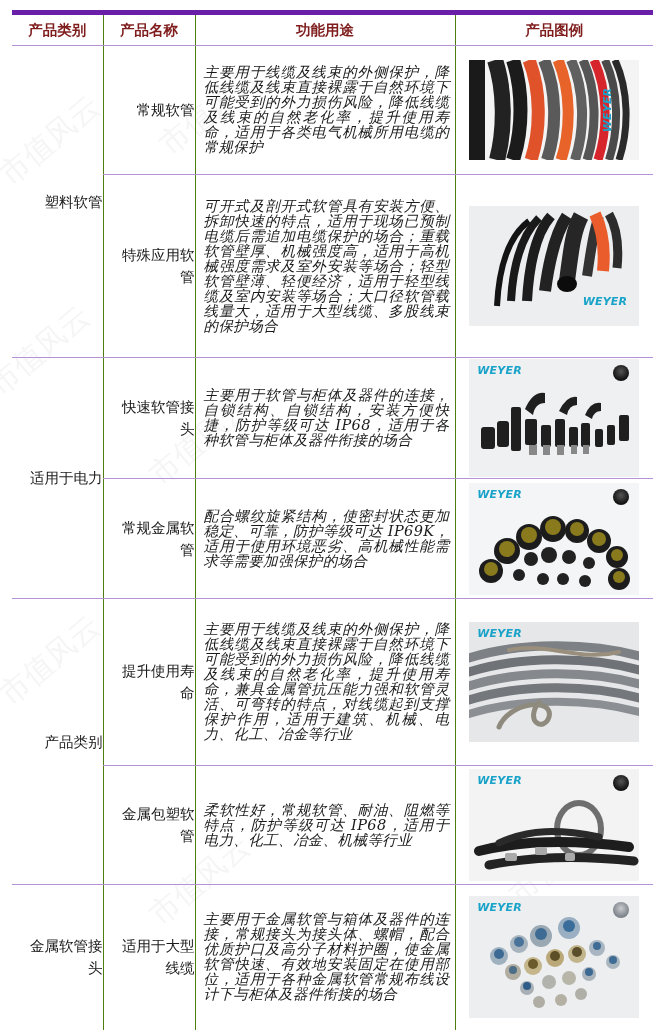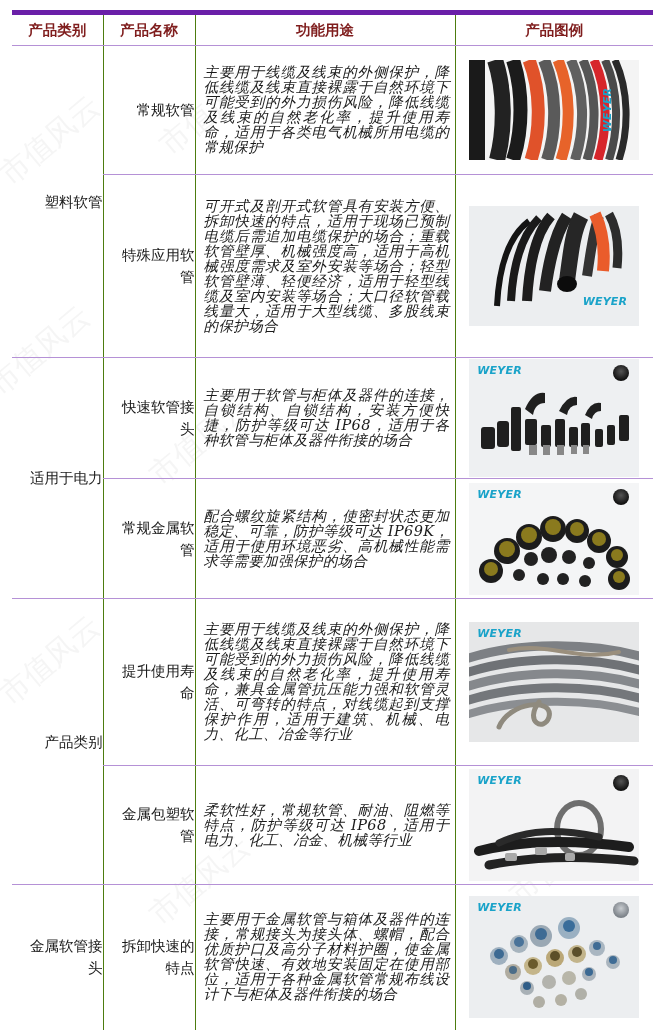--- a/index.html
+++ b/index.html
@@ -339,21 +339,21 @@
             <span class="badge-dot"></span>
           </div>
         </td>
       </tr>
 
       <tr style="height:145px;">
         <td class="col-cat" style="border-bottom:none;">
           <span class="cat-inner">金属软管接头</span>
         </td>
         <td class="col-name" style="border-bottom:none;">
-          <span class="name-inner">拆卸快速的特点</span>
+          <span class="name-inner">适用于大型线缆</span>
         </td>
         <td class="col-desc" style="border-bottom:none;">主要用于金属软管与箱体及器件的连接，常规接头为接头体、螺帽，配合优质护口及高分子材料护圈，使金属软管快速、有效地安装固定在使用部位，适用于各种金属软管常规布线设计下与柜体及器件衔接的场合</td>
         <td class="col-img" style="border-bottom:none;">
           <div class="img-box" style="height:122px; background:#eceef0;">
             <svg width="170" height="122" viewBox="0 0 170 122">
               <rect width="170" height="122" fill="#eceef0"></rect>
               <g>
                 <circle cx="30" cy="60" r="9" fill="#9fb0bf"></circle>
                   <circle cx="30" cy="58" r="5" fill="#3d6a93"></circle>
                 <circle cx="50" cy="48" r="9" fill="#a7b4be"></circle>

